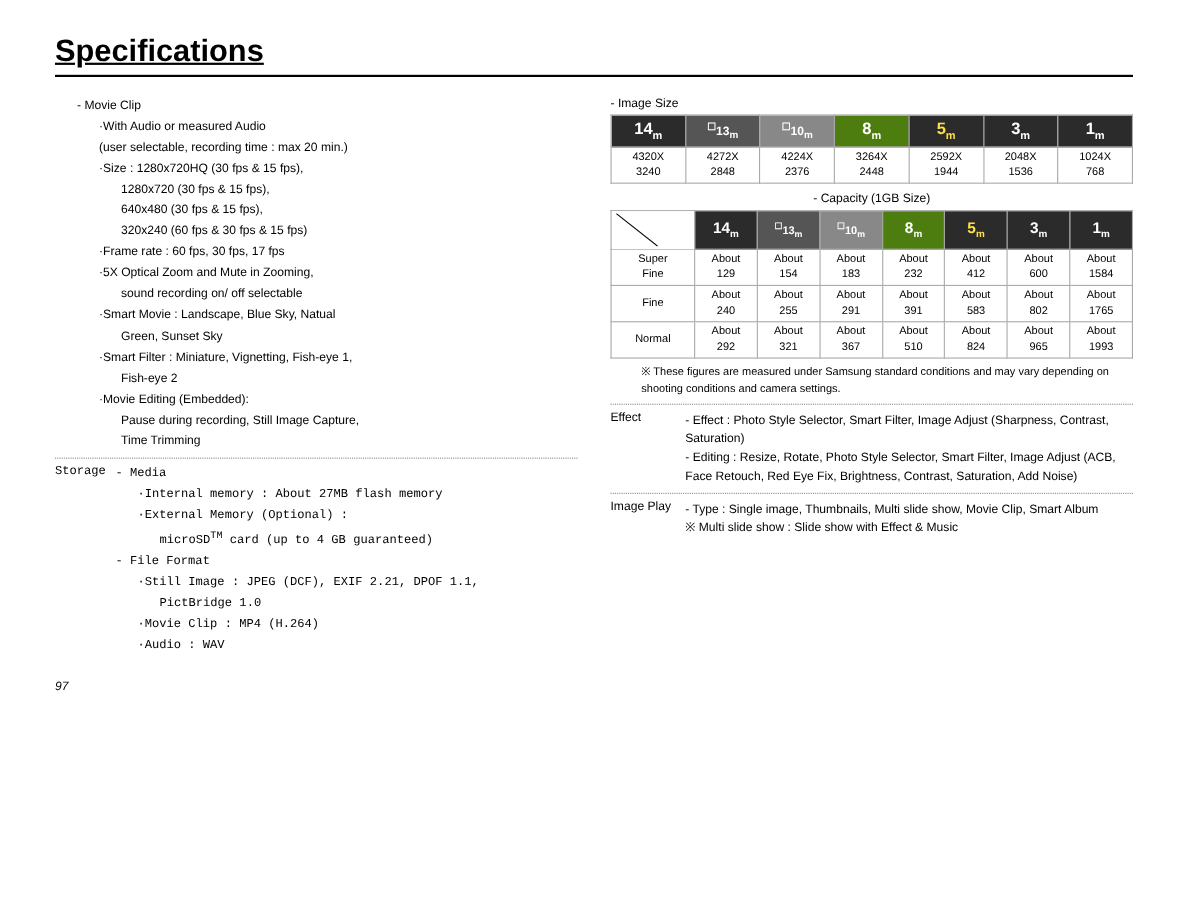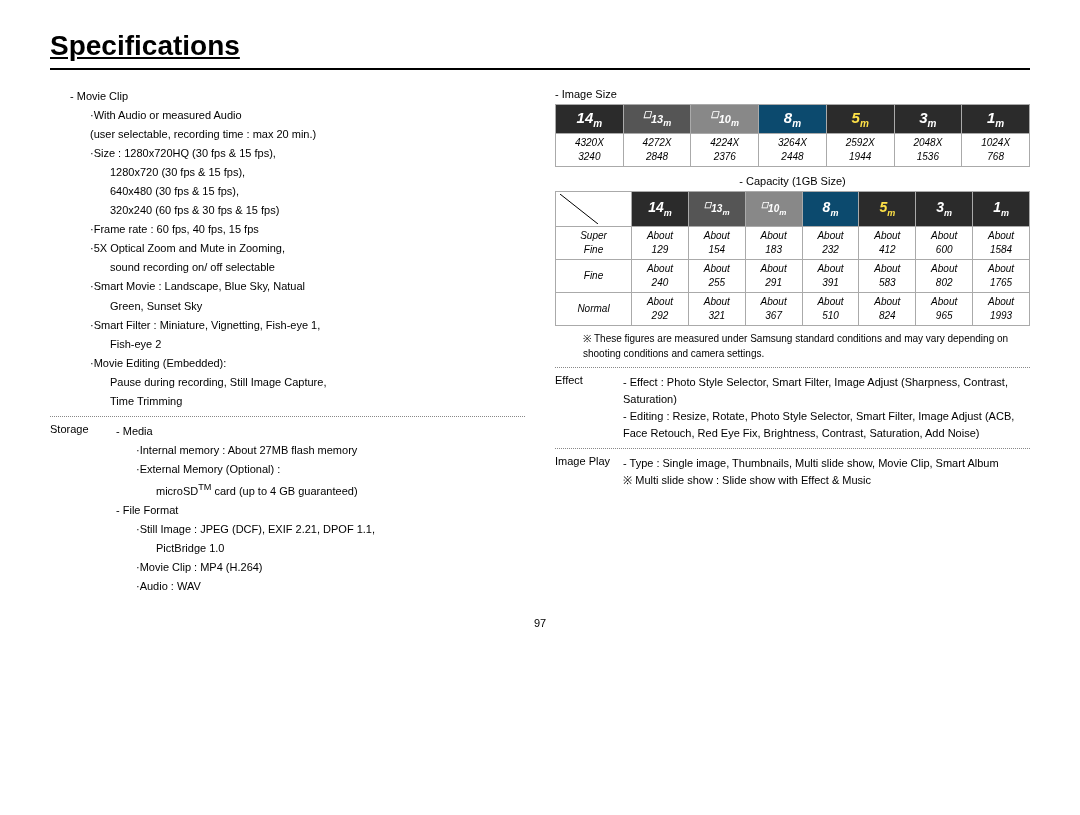--- a/index.html
+++ b/index.html
@@ -54,21 +54,20 @@
 
     .image-size-label {
       font-size: 11px;
       margin-bottom: 4px;
     }
 
     table.spec-table {
       width: 100%;
       border-collapse: collapse;
       font-size: 10px;
-      font-style: italic;
     }
 
     table.spec-table th, table.spec-table td {
       border: 1px solid #aaa;
       text-align: center;
       padding: 2px 4px;
       line-height: 1.4;
     }
 
     .header-cell {
@@ -76,21 +75,21 @@
       color: #fff;
       font-size: 11px;
       font-weight: bold;
       padding: 4px 3px;
     }
 
     
     .mp-14 { background: #2b2b2b; color: #fff; font-weight: bold; font-size: 13px; }
     .mp-13 { background: #555; color: #fff; font-weight: bold; font-size: 11px; }
     .mp-10 { background: #888; color: #fff; font-weight: bold; font-size: 11px; }
-    .mp-8  { background: #0c4a6e; color: #fff; font-weight: bold; font-size: 13px; }
+    .mp-8  { background: #4d7c0f; color: #fff; font-weight: bold; font-size: 13px; }
     .mp-5  { background: #2b2b2b; color: #fde047; font-weight: bold; font-size: 13px; }
     .mp-3  { background: #2b2b2b; color: #fff; font-weight: bold; font-size: 13px; }
     .mp-1  { background: #2b2b2b; color: #fff; font-weight: bold; font-size: 13px; }
 
     .capacity-label {
       text-align: center;
       font-size: 11px;
       margin: 8px 0 4px 0;
     }
 
@@ -128,34 +127,34 @@
 <div class="main-layout">
 
   <div class="left-col">
     <div class="block indent1">- Movie Clip</div>
     <div class="block indent2">·With Audio or measured Audio</div>
     <div class="block indent2">(user selectable, recording time : max 20 min.)</div>
     <div class="block indent2">·Size : 1280x720HQ (30 fps &amp; 15 fps),</div>
     <div class="block indent3">1280x720 (30 fps &amp; 15 fps),</div>
     <div class="block indent3">640x480 (30 fps &amp; 15 fps),</div>
     <div class="block indent3">320x240 (60 fps &amp; 30 fps &amp; 15 fps)</div>
-    <div class="block indent2">·Frame rate : 60 fps, 40 fps, 15 fps</div>
+    <div class="block indent2">·Frame rate : 60 fps, 30 fps, 17 fps</div>
     <div class="block indent2">·5X Optical Zoom and Mute in Zooming,</div>
     <div class="block indent3">sound recording on/ off selectable</div>
     <div class="block indent2">·Smart Movie : Landscape, Blue Sky, Natual</div>
     <div class="block indent3">Green, Sunset Sky</div>
     <div class="block indent2">·Smart Filter : Miniature, Vignetting, Fish-eye 1,</div>
     <div class="block indent3">Fish-eye 2</div>
     <div class="block indent2">·Movie Editing (Embedded):</div>
     <div class="block indent3">Pause during recording, Still Image Capture,</div>
     <div class="block indent3">Time Trimming</div>
 
     <hr class="dotted-divider">
 
-    <div style="display:flex; gap:11px;">
+    <div style="display:flex; gap:0;font-family:Liberation Mono, monospace;">
       <div style="min-width:55px; font-size:11px;">Storage</div>
       <div>
         <div class="block">- Media</div>
         <div class="block indent1">·Internal memory : About 27MB flash memory</div>
         <div class="block indent1">·External Memory (Optional) :</div>
         <div class="block indent2">microSD<sup>TM</sup> card (up to 4 GB guaranteed)</div>
         <div class="block">- File Format</div>
         <div class="block indent1">·Still Image : JPEG (DCF), EXIF 2.21, DPOF 1.1,</div>
         <div class="block indent2">PictBridge 1.0</div>
         <div class="block indent1">·Movie Clip : MP4 (H.264)</div>
@@ -260,15 +259,15 @@
       <div class="row-label">Image Play</div>
       <div class="row-content">
         - Type : Single image, Thumbnails, Multi slide show, Movie Clip, Smart Album<br>
         ※ Multi slide show : Slide show with Effect &amp; Music
       </div>
     </div>
 
   </div>
 </div>
 
-<div style="position: relative; text-align: center; margin-top: 20px;">
+<div style="position: relative; text-align: left; margin-top: 20px; font-style: italic;">
   <span>97</span>
 </div>
 
 </body></html>

